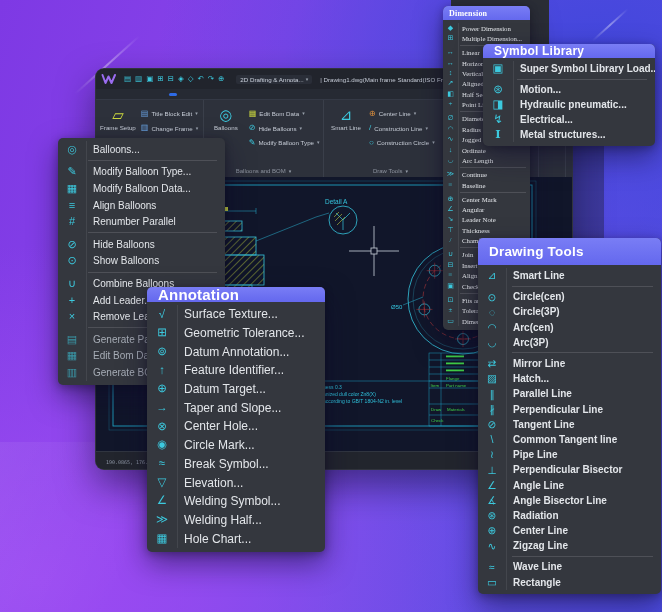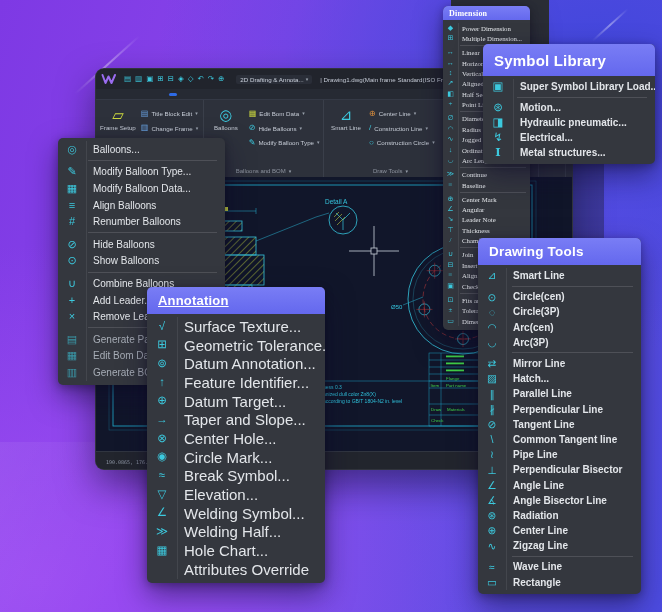--- a/index.html
+++ b/index.html
@@ -76,30 +76,30 @@
   .p-dim .ic{font-size:7px;}
   .p-dim .sep{margin:1.4px 4px 1.4px 17px;}
 
   .p-bal{left:58px;top:138px;width:167px;z-index:3;--icw:28px;--rh:16.6px;}
   .p-bal .hd{height:23px;font-size:12.5px;}
   .p-bal .lb{font-size:10px;text-align:center;}
   .p-bal .ic{font-size:11px;}
   .p-bal .sep{margin-left:30px;}
 
   .p-sym{left:483px;top:44px;width:172px;z-index:4;--icw:30px;--rh:15px;}
-  .p-sym .hd{height:32px;font-size:15px;}
+  .p-sym .hd{height:14px;font-size:12px;}
   .p-sym .lb{font-size:10px;font-weight:600;}
   .p-sym .ic{font-size:11.5px;}
 
   .p-ann{left:147px;top:287px;width:178px;z-index:5;--icw:30px;--rh:18.7px;}
-  .p-ann .hd{height:27px;font-size:13px;text-decoration:underline;}
-  .p-ann .lb{font-size:15px;}
+  .p-ann .hd{height:15px;font-size:15px;}
+  .p-ann .lb{font-size:12px;}
   .p-ann .ic{font-size:11.5px;}
 
-  .p-dt{left:478px;top:238px;width:163px;z-index:6;--icw:28px;--rh:15.2px;}
+  .p-dt{left:478px;top:238px;width:183px;z-index:6;--icw:28px;--rh:15.2px;}
   .p-dt .hd{height:27px;font-size:13.5px;}
   .p-dt .lb{font-size:10px;font-weight:600;}
   .p-dt .ic{font-size:10.5px;}
 </style>
 </head>
 <body>
 
 <div class="stage">
 
   <div class="streak st1"></div>
@@ -557,21 +557,21 @@
         <div class="mi">
           <span class="ic c-y">▦</span>
           <span class="lb"><span class="lbt">Modify Balloon Data...</span></span>
         </div>
         <div class="mi">
           <span class="ic">≡</span>
           <span class="lb"><span class="lbt">Align Balloons</span></span>
         </div>
         <div class="mi">
           <span class="ic">#</span>
-          <span class="lb"><span class="lbt">Renumber Balloons</span></span>
+          <span class="lb"><span class="lbt">Renumber Parallel</span></span>
         </div>
         <div class="sep"></div>
         <div class="mi">
           <span class="ic">⊘</span>
           <span class="lb"><span class="lbt">Hide Balloons</span></span>
         </div>
         <div class="mi">
           <span class="ic">⊙</span>
           <span class="lb"><span class="lbt">Show Balloons</span></span>
         </div>
@@ -685,24 +685,20 @@
           <span class="lb"><span class="lbt">Welding Symbol...</span></span>
         </div>
         <div class="mi">
           <span class="ic c-y">≫</span>
           <span class="lb"><span class="lbt">Welding Half...</span></span>
         </div>
         <div class="mi">
           <span class="ic">▦</span>
           <span class="lb"><span class="lbt">Hole Chart...</span></span>
         </div>
-        <div class="mi">
-          <span class="ic"></span>
-          <span class="lb"><span class="lbt">Attributes Override</span></span>
-        </div>
       </div>
   </div>
 
   <div class="panel p-dt">
     <div class="hd">
         <span>Drawing Tools</span>
       </div>
     <div class="list">
 
     <div class="mi">

